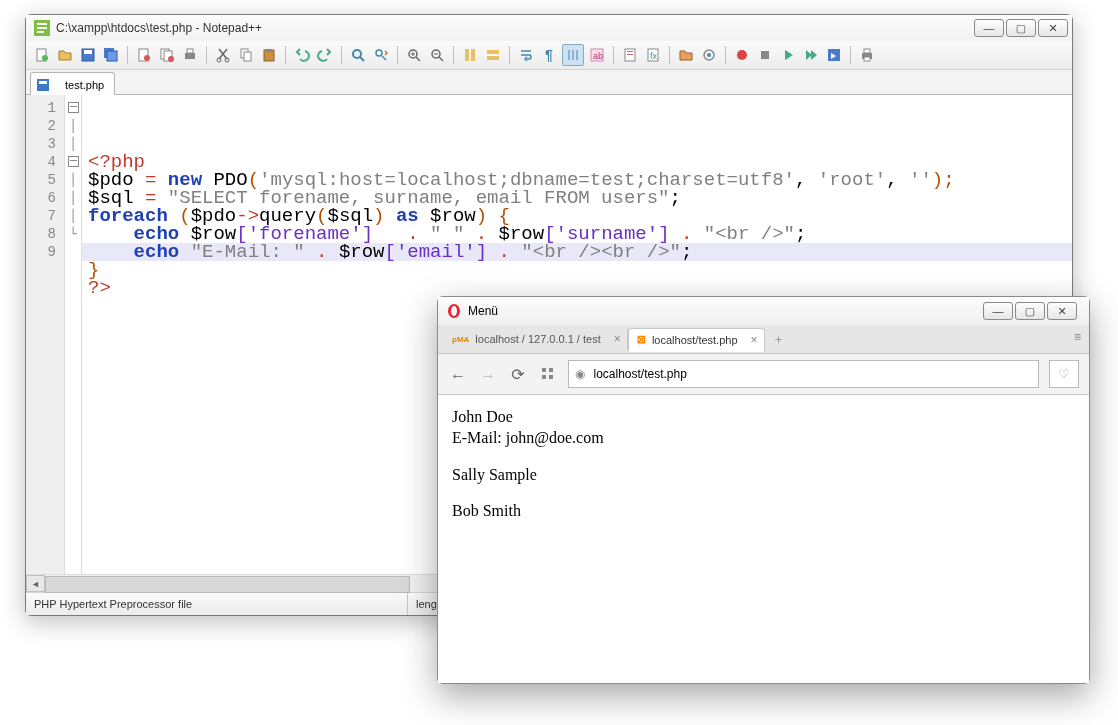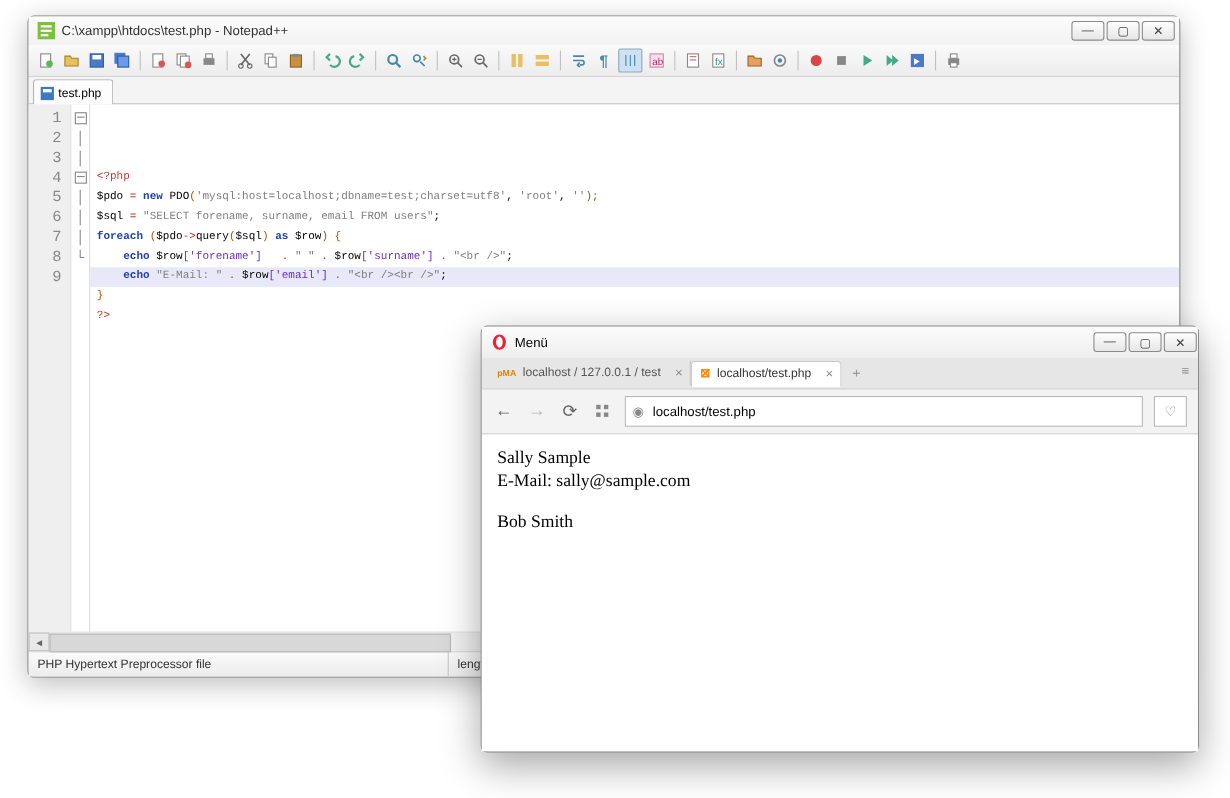--- a/index.html
+++ b/index.html
@@ -98,21 +98,21 @@
   .npp-tab {
     height: 20px;
     padding: 2px 10px 0 6px;
     background: #fdfdfd;
     border: 1px solid #b5b5b5;
     border-bottom: none;
     border-top-left-radius: 3px;
     border-top-right-radius: 3px;
     margin-bottom: -1px;
     display: flex; align-items: center;
-    gap: 4px;
+    gap: 16px;
     font-size: 11px;
     cursor: pointer;
   }
   .file-icon {
     width: 12px; height: 12px;
     background: #3a78c8;
     position: relative;
   }
   .file-icon::before {
     content:"";
@@ -154,21 +154,21 @@
     position:relative; top:1px;
   }
   .fold-box::before {
     content:""; position:absolute; left:1px; right:1px; top:3px; height:1px; background:#888;
   }
   .fold-line { color:#888; }
   .code {
     flex: 1;
     padding: 4px 6px;
     font-family: "Courier New", monospace;
-    font-size: 10px;
+    font-size: 19px;
     line-height: 18px;
     white-space: pre;
     position: relative;
   }
   .line9-hl {
     position:absolute; left:0; right:0; top: calc(4px + 18px*8);
     height:18px; background:#e8e8f8;
   }
   .tk-tag { color:#c0392b; }
   .tk-var { color:#000; }
@@ -219,21 +219,21 @@
     border: 1px solid #8a8a8a;
     border-radius: 6px;
     box-shadow: 0 12px 35px rgba(0,0,0,0.35);
     display: flex;
     flex-direction: column;
   }
   .opera-titlebar {
     height: 28px;
     display: flex;
     align-items: center;
-    padding: 0 1px 0 8px;
+    padding: 0 12px 0 8px;
     background: linear-gradient(#fcfcfc,#efefef);
   }
   .opera-logo {
     width: 16px; height:16px; margin-right:6px;
   }
   .opera-tabstrip {
     height: 28px;
     background: #e6e6e6;
     display: flex;
     align-items: center;
@@ -639,22 +639,25 @@
         </svg>
       </div>
     <div class="url-box">
       <span style="color:#888">◉</span>
       <input type="text" value="localhost/test.php" style="">
     </div>
     <div class="heart">♡</div>
   </div>
   <div class="opera-page">
     <div class="entry">
+      <div>John Doe</div>
+      <div>E-Mail: john@doe.com</div>
+    </div>
+    <div class="entry">
       <div>Sally Sample</div>
-      <div>E-Mail: sally@sample.com</div>
     </div>
     <div class="entry">
     </div>
     <div class="entry">
       <div>Bob Smith</div>
     </div>
   </div>
 </div>
 
 </body></html>

